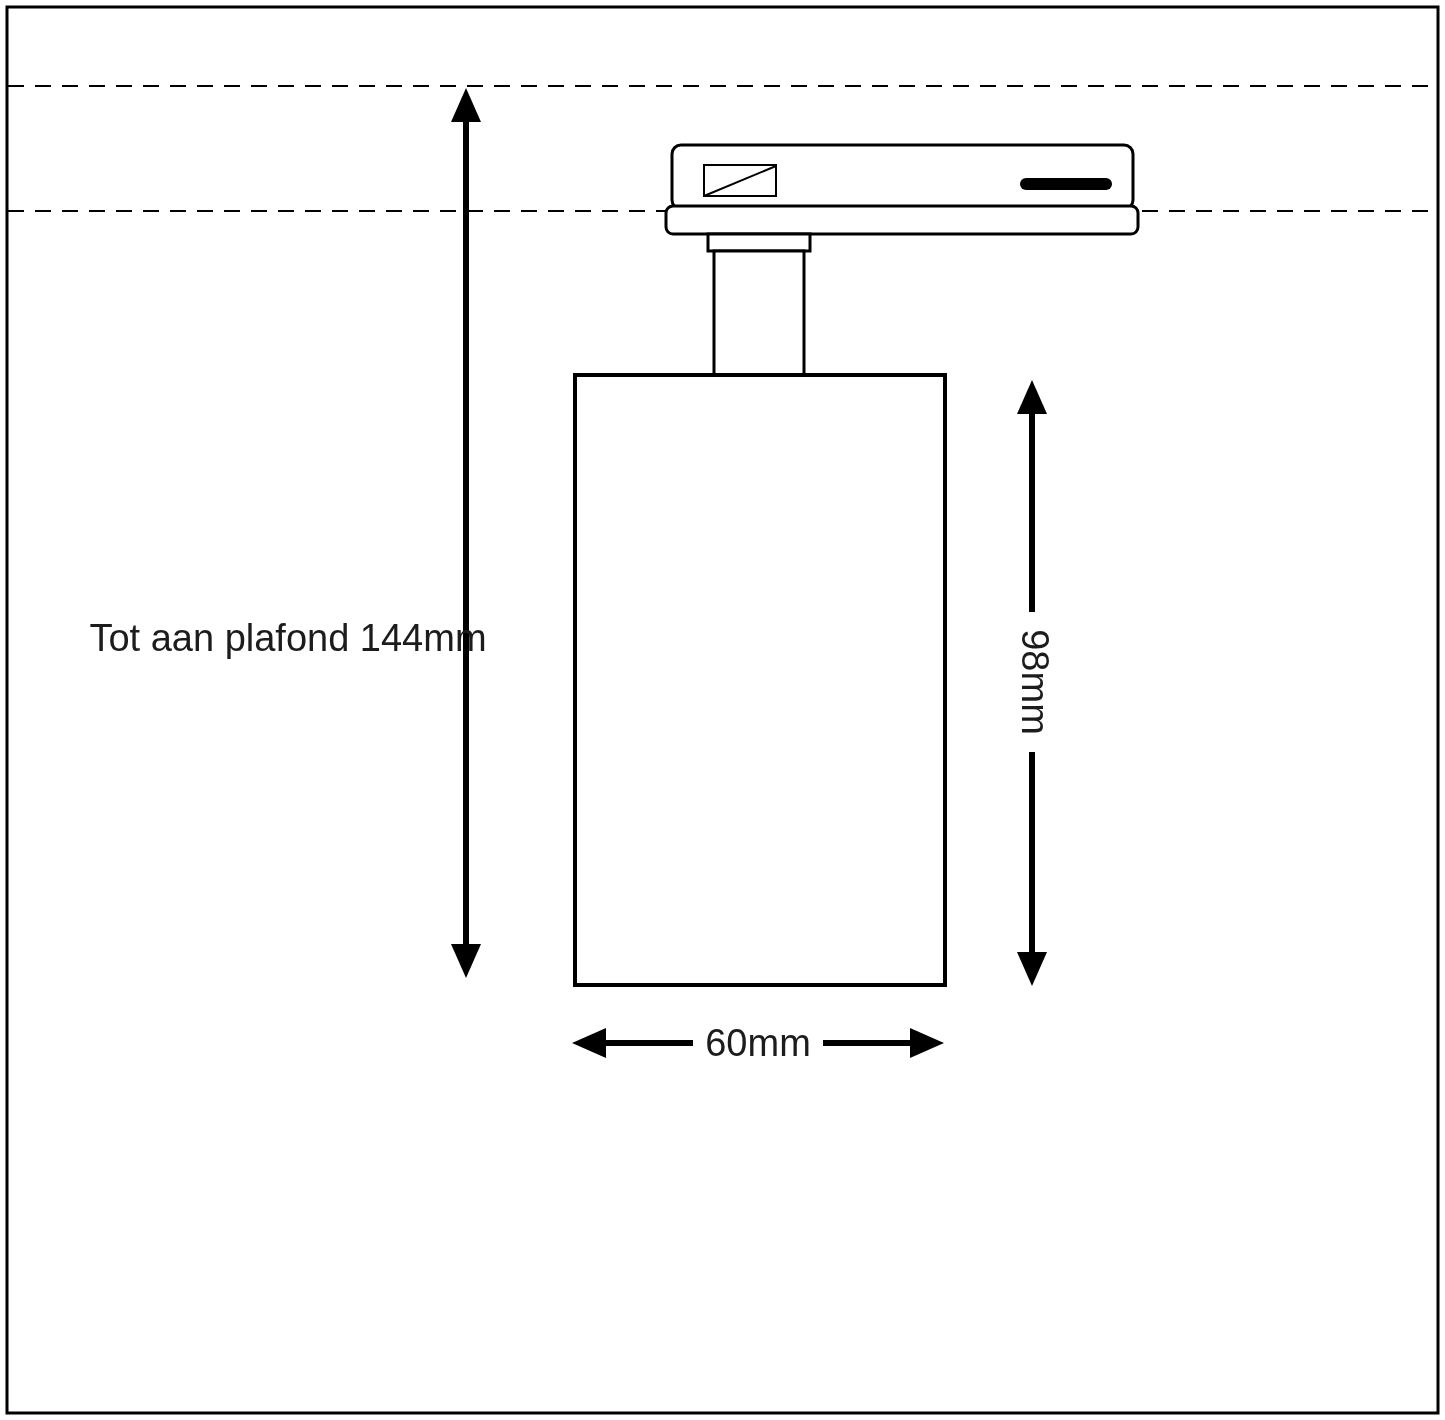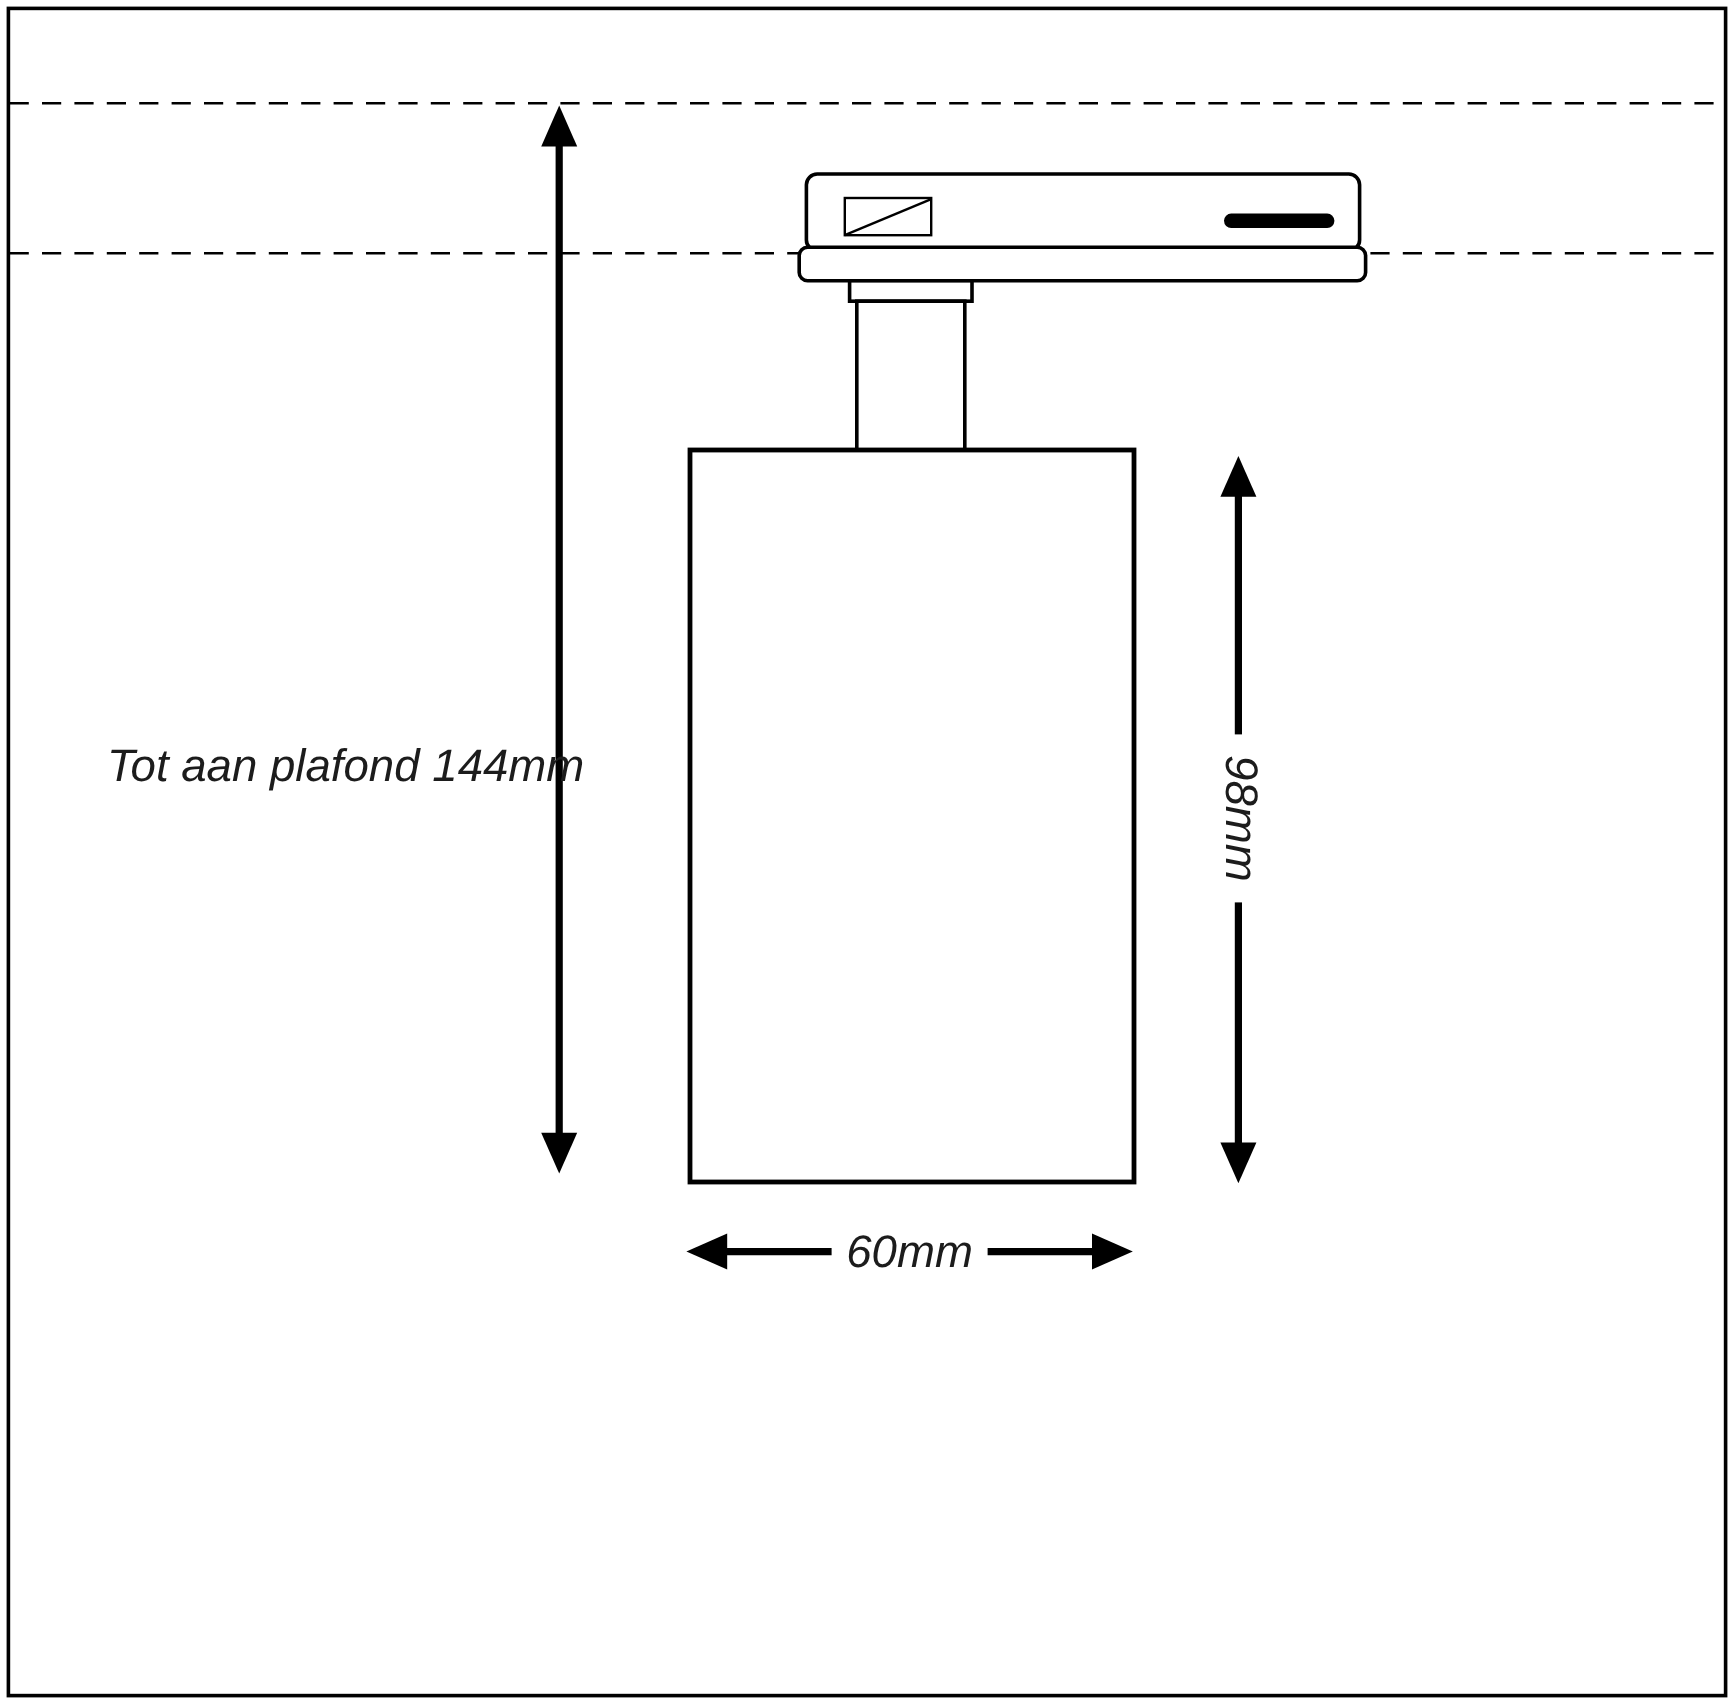--- a/index.html
+++ b/index.html
@@ -6,21 +6,20 @@
     margin: 0;
     padding: 0;
     background: #ffffff;
   }
   .canvas {
     position: relative;
     width: 1201px;
     height: 1420px;
     background: #ffffff;
     font-family: "Liberation Sans", "DejaVu Sans", sans-serif;
-    font-style: italic;
   }
   svg {
     display: block;
   }
   .dim-text {
     font-family: "Liberation Sans", "DejaVu Sans", sans-serif;
     fill: #1c1c1c;
     font-size: 38px;
   }
 </style>

